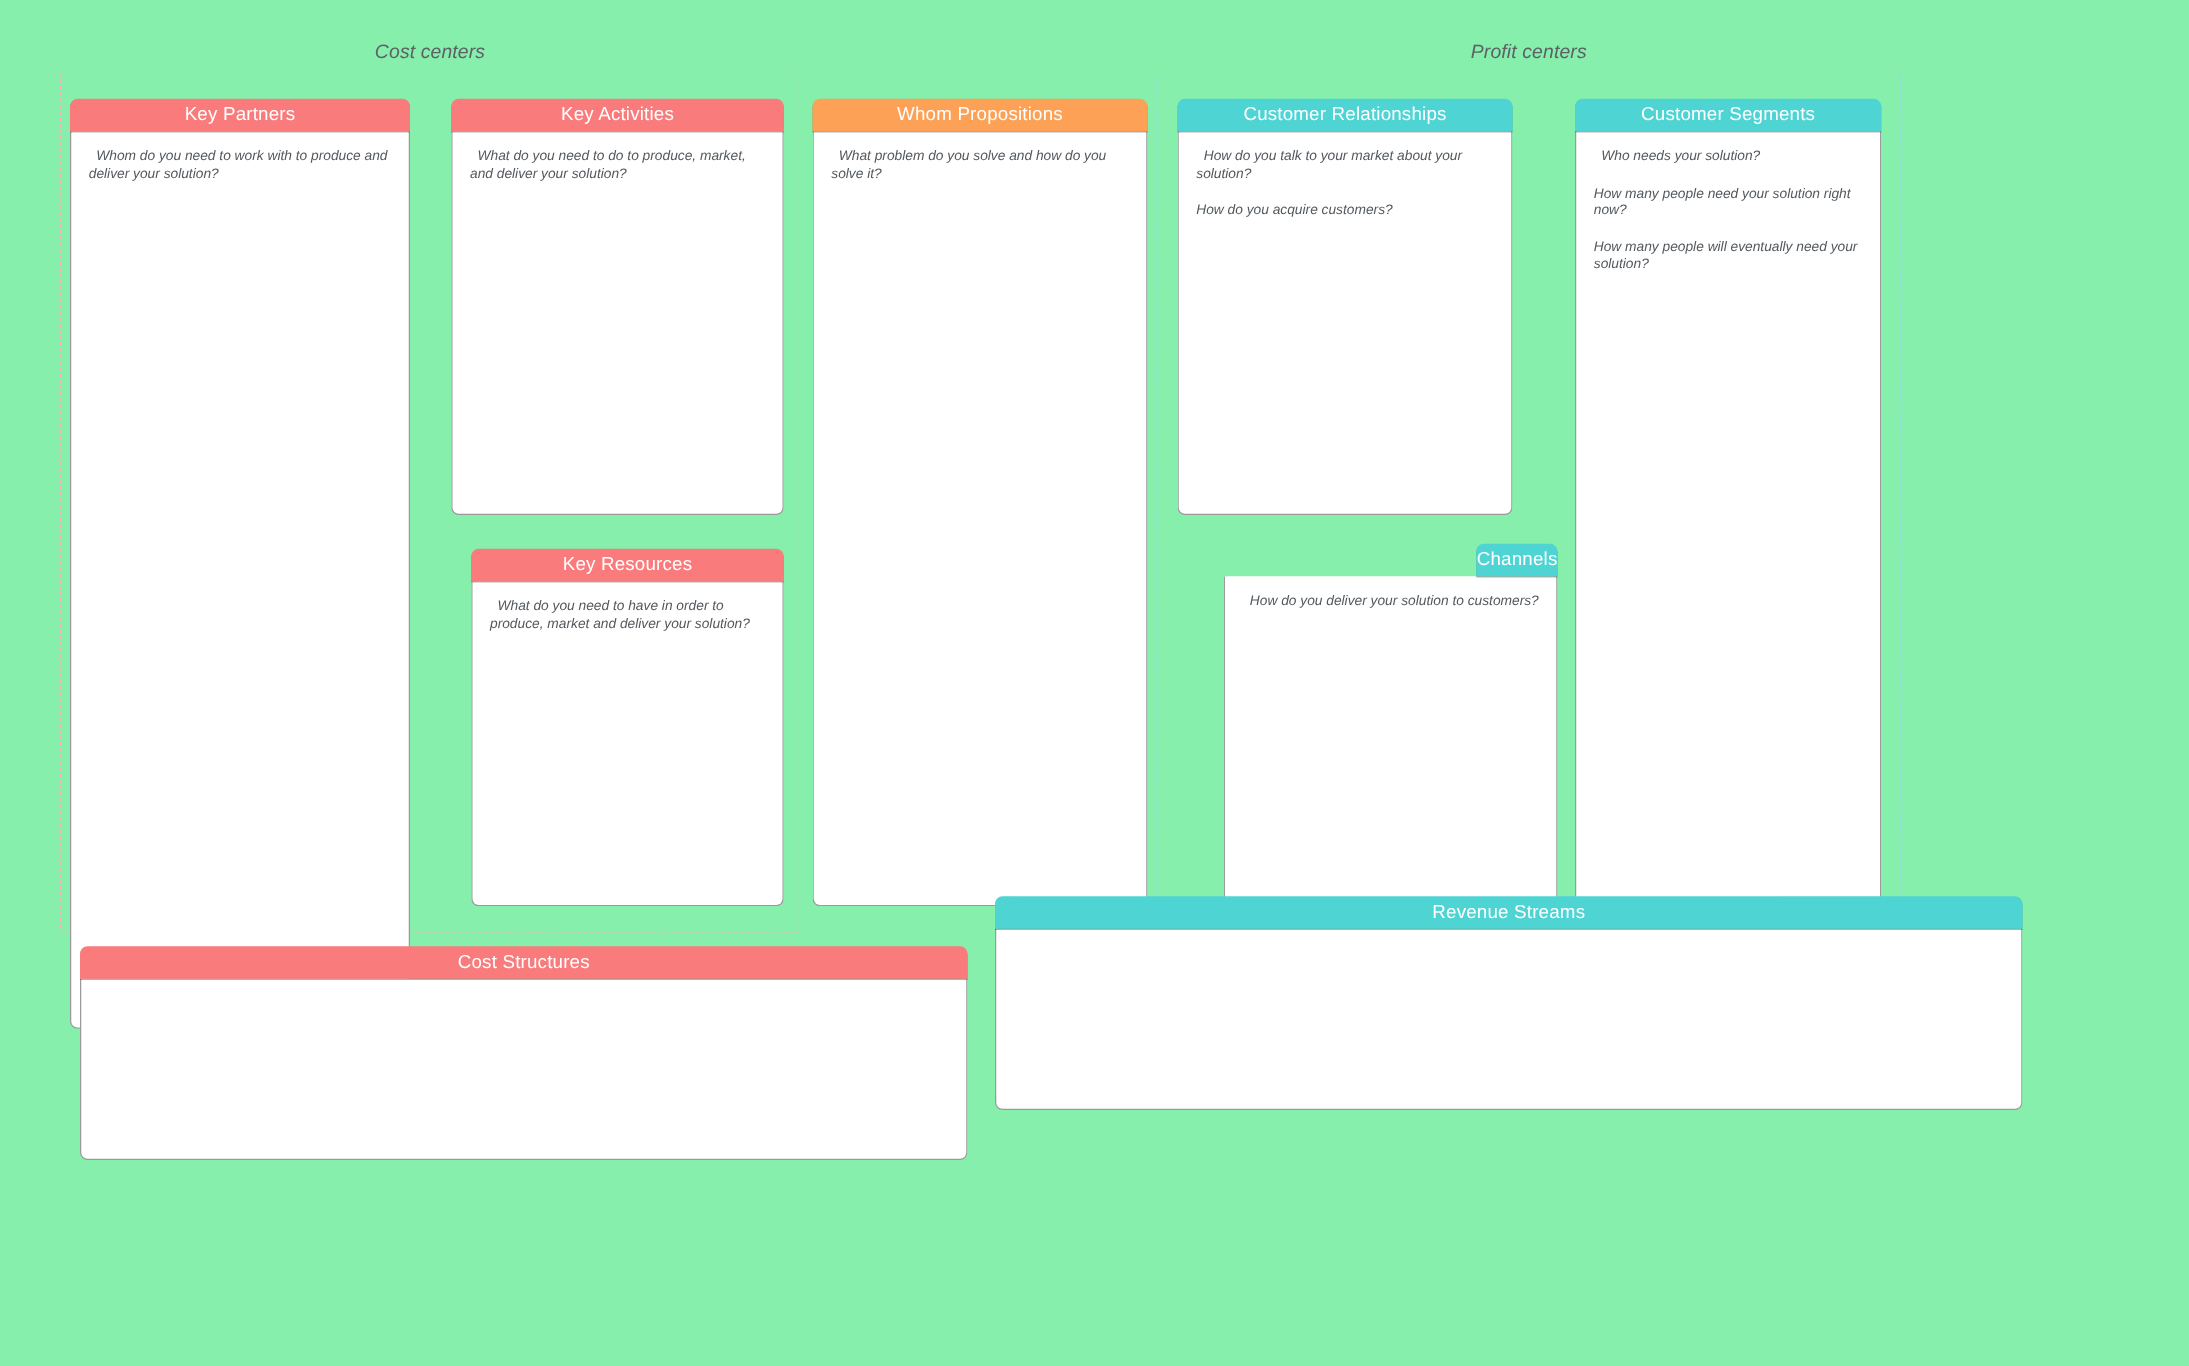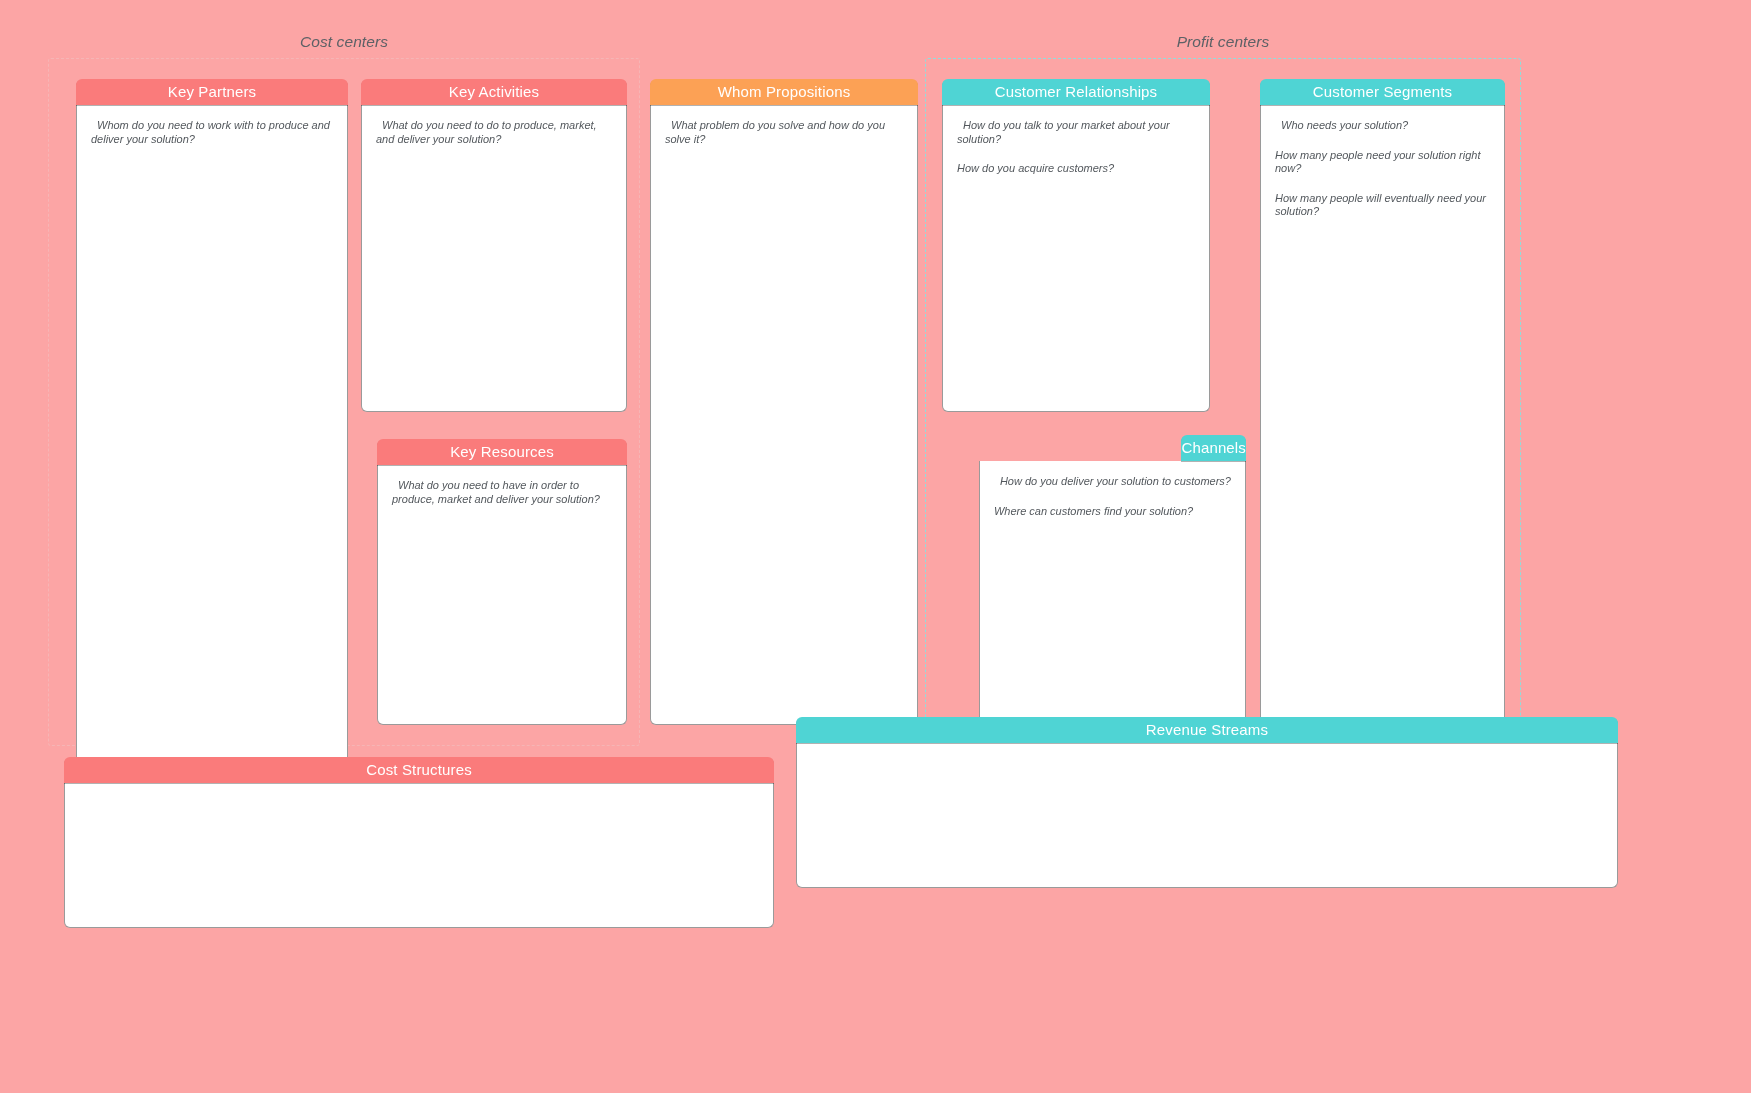--- a/index.html
+++ b/index.html
@@ -5,21 +5,21 @@
   * { box-sizing: border-box; }
   html, body {
     margin: 0; padding: 0;
     background: #ffffff;
     font-family: "Liberation Sans", sans-serif;
   }
   #canvas-root {
     position: relative;
     width: 1751px;
     height: 1093px;
-    background: #fca5a5;
+    background: #86efac;
     overflow: hidden;
   }
 
   
   .group {
     position: absolute;
     border-style: dashed;
     border-width: 1.4px;
     border-radius: 3px;
     background: transparent;
@@ -87,21 +87,21 @@
 <div id="canvas-root">
 
   <div class="group cost" style="left:48px; top:58px; width:592px; height:688px;">
     <div class="group-label">Cost centers</div>
   </div>
 
   <div class="group profit" style="left:925px; top:58px; width:596px; height:688px;">
     <div class="group-label">Profit centers</div>
   </div>
 
-  <div class="card" style="left:76px; top:79px; width:272px; height:744px;">
+  <div class="card" style="left:56px; top:79px; width:272px; height:744px;">
     <div class="card-header red">Key Partners</div>
     <div class="card-body">
       <p class="prompt">Whom do you need to work with to produce and deliver your solution?</p>
     </div>
   </div>
 
   <div class="card" style="left:361px; top:79px; width:266px; height:333px;">
     <div class="card-header red">Key Activities</div>
     <div class="card-body">
       <p class="prompt">What do you need to do to produce, market, and deliver your solution?</p>
@@ -127,21 +127,20 @@
     <div class="card-body">
       <p class="prompt">How do you talk to your market about your solution?</p>
       <p class="prompt">How do you acquire customers?</p>
     </div>
   </div>
 
   <div class="card" style="left:942px; top:435px; width:304px; height:290px;align-items:flex-end;">
     <div class="card-header teal">Channels</div>
     <div class="card-body">
       <p class="prompt">How do you deliver your solution to customers?</p>
-      <p class="prompt">Where can customers find your solution?</p>
     </div>
   </div>
 
   <div class="card" style="left:1235px; top:79px; width:270px; height:646px;padding-left:25px;">
     <div class="card-header teal">Customer Segments</div>
     <div class="card-body">
       <p class="prompt">Who needs your solution?</p>
       <p class="prompt">How many people need your solution right now?</p>
       <p class="prompt">How many people will eventually need your solution?</p>
     </div>

